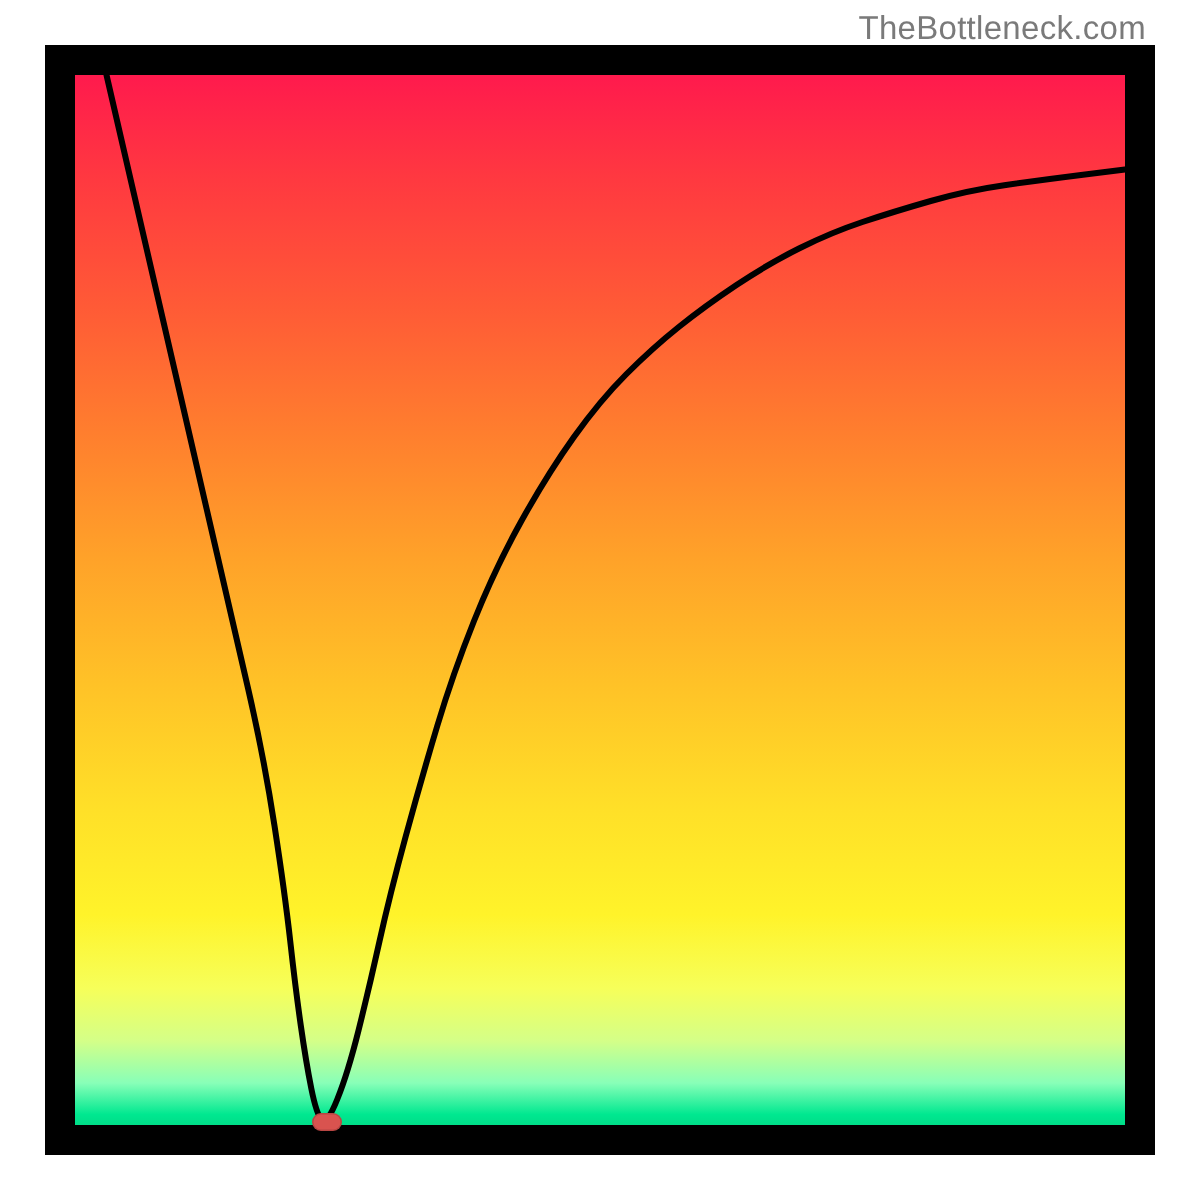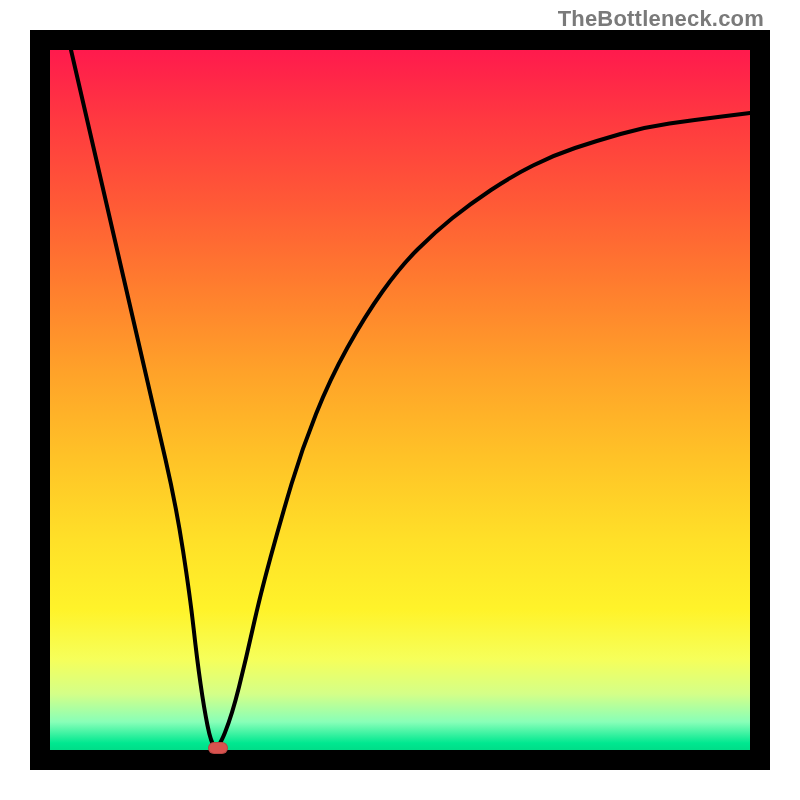--- a/index.html
+++ b/index.html
@@ -71,21 +71,21 @@
     border-radius: 6px / 6px;
     box-shadow: 0 0 0 1px rgba(0,0,0,0.15) inset;
     transform: translate(-50%, -50%);
   }
   .attribution {
     position: absolute;
     top: 6px;
     right: 36px;
     color: #7a7a7a;
     font-size: 22px;
-    font-weight: 700;
+    font-weight: 400;
     letter-spacing: 0.2px;
   }
 </style>
 </head>
 <body>
 
 <div class="root">
 
   <div class="attribution">TheBottleneck.com</div>
 

